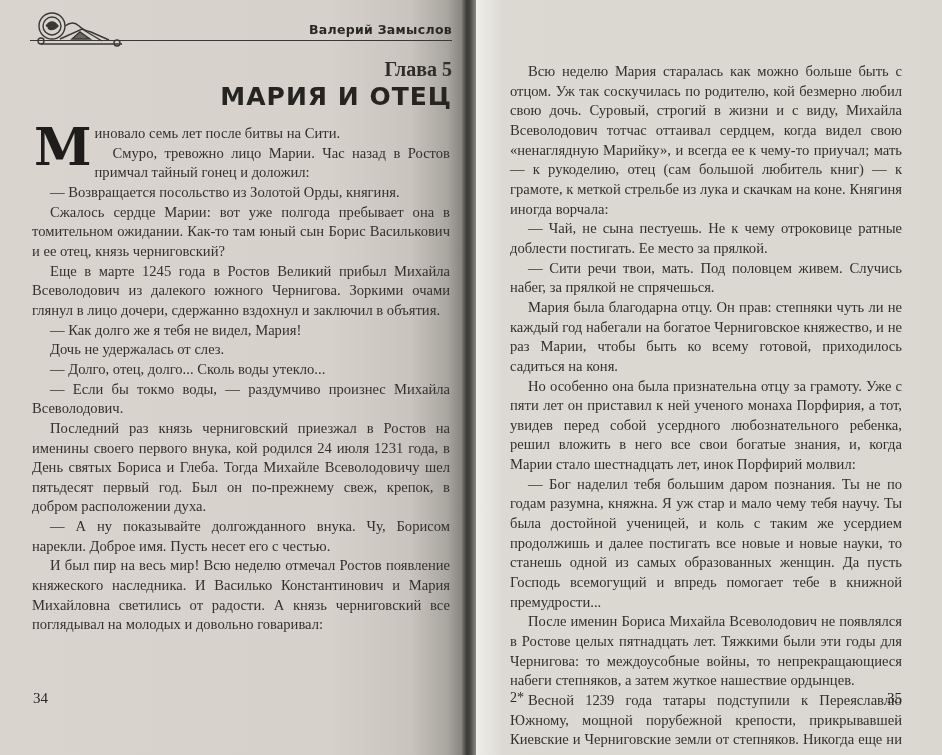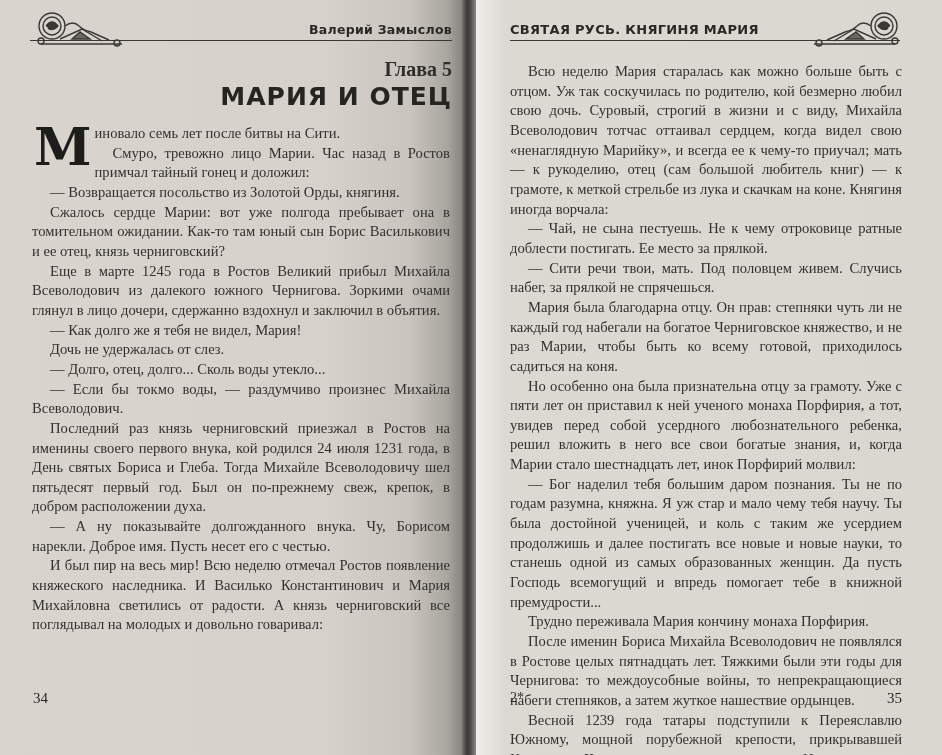--- a/index.html
+++ b/index.html
@@ -117,46 +117,28 @@
       <p>— А ну показывайте долгожданного внука. Чу, Борисом нарекли. Доброе имя. Пусть несет его с честью.</p>
       <p>И был пир на весь мир! Всю неделю отмечал Ростов появление княжеского наследника. И Василько Константинович и Мария Михайловна светились от радости. А князь черниговский все поглядывал на молодых и довольно говаривал:</p>
     </div>
 
     <div class="folio">34</div>
   </div>
 
   <div class="gutter"></div>
 
   <div class="page page-right">
-    <div class="running-head">
-      <svg class="ornament" viewBox="0 0 90 40">
-        <g fill="none" stroke="#3a3835" stroke-width="1.4">
-          <circle cx="20" cy="17" r="13"></circle>
-          <circle cx="20" cy="17" r="9"></circle>
-          <path d="M14 17 q6 -8 12 0 q-6 6 -10 2" fill="#3a3835"></path>
-          <path d="M33 17 q8 -6 14 0 q4 4 12 6 l18 8"></path>
-          <path d="M28 30 l22 -10 l20 12"></path>
-          <path d="M40 30 l8 -7 l10 7 z" fill="#6b6864"></path>
-          <circle cx="85" cy="34" r="3"></circle>
-          <circle cx="9" cy="32" r="3"></circle>
-          <path d="M9 35 L90 35"></path>
-        </g>
-      </svg>
-      <div class="rh-rule"></div>
-      <span class="rh-text">Святая Русь. Княгиня Мария</span>
-    </div>
 
     <div class="body-text" style="top:62px;">
       <p>Всю неделю Мария старалась как можно больше быть с отцом. Уж так соскучилась по родителю, кой безмерно любил свою дочь. Суровый, строгий в жизни и с виду, Михайла Всеволодович тотчас оттаивал сердцем, когда видел свою «ненаглядную Марийку», и всегда ее к чему-то приучал; мать — к рукоделию, отец (сам большой любитель книг) — к грамоте, к меткой стрельбе из лука и скачкам на коне. Княгиня иногда ворчала:</p>
       <p>— Чай, не сына пестуешь. Не к чему отроковице ратные доблести постигать. Ее место за прялкой.</p>
       <p>— Сити речи твои, мать. Под половцем живем. Случись набег, за прялкой не спрячешься.</p>
       <p>Мария была благодарна отцу. Он прав: степняки чуть ли не каждый год набегали на богатое Черниговское княжество, и не раз Марии, чтобы быть ко всему готовой, приходилось садиться на коня.</p>
       <p>Но особенно она была признательна отцу за грамоту. Уже с пяти лет он приставил к ней ученого монаха Порфирия, а тот, увидев перед собой усердного любознательного ребенка, решил вложить в него все свои богатые знания, и, когда Марии стало шестнадцать лет, инок Порфирий молвил:</p>
       <p>— Бог наделил тебя большим даром познания. Ты не по годам разумна, княжна. Я уж стар и мало чему тебя научу. Ты была достойной ученицей, и коль с таким же усердием продолжишь и далее постигать все новые и новые науки, то станешь одной из самых образованных женщин. Да пусть Господь всемогущий и впредь помогает тебе в книжной премудрости...</p>
-      <p>Трудно переживала Мария кончину монаха Порфирия.</p>
       <p>После именин Бориса Михайла Всеволодович не появлялся в Ростове целых пятнадцать лет. Тяжкими были эти годы для Чернигова: то междоусобные войны, то непрекращающиеся набеги степняков, а затем жуткое нашествие ордынцев.</p>
       <p>Весной 1239 года татары подступили к Переяславлю Южному, мощной порубежной крепости, прикрывавшей Киевские и Черниговские земли от степняков. Никогда еще ни половцам, ни другим кочевникам не удавалось взять «отчину» Владими-</p>
     </div>
 
     <div class="folio signature">2*</div>
     <div class="folio number">35</div>
   </div>
 </div>
 
 </body></html>

